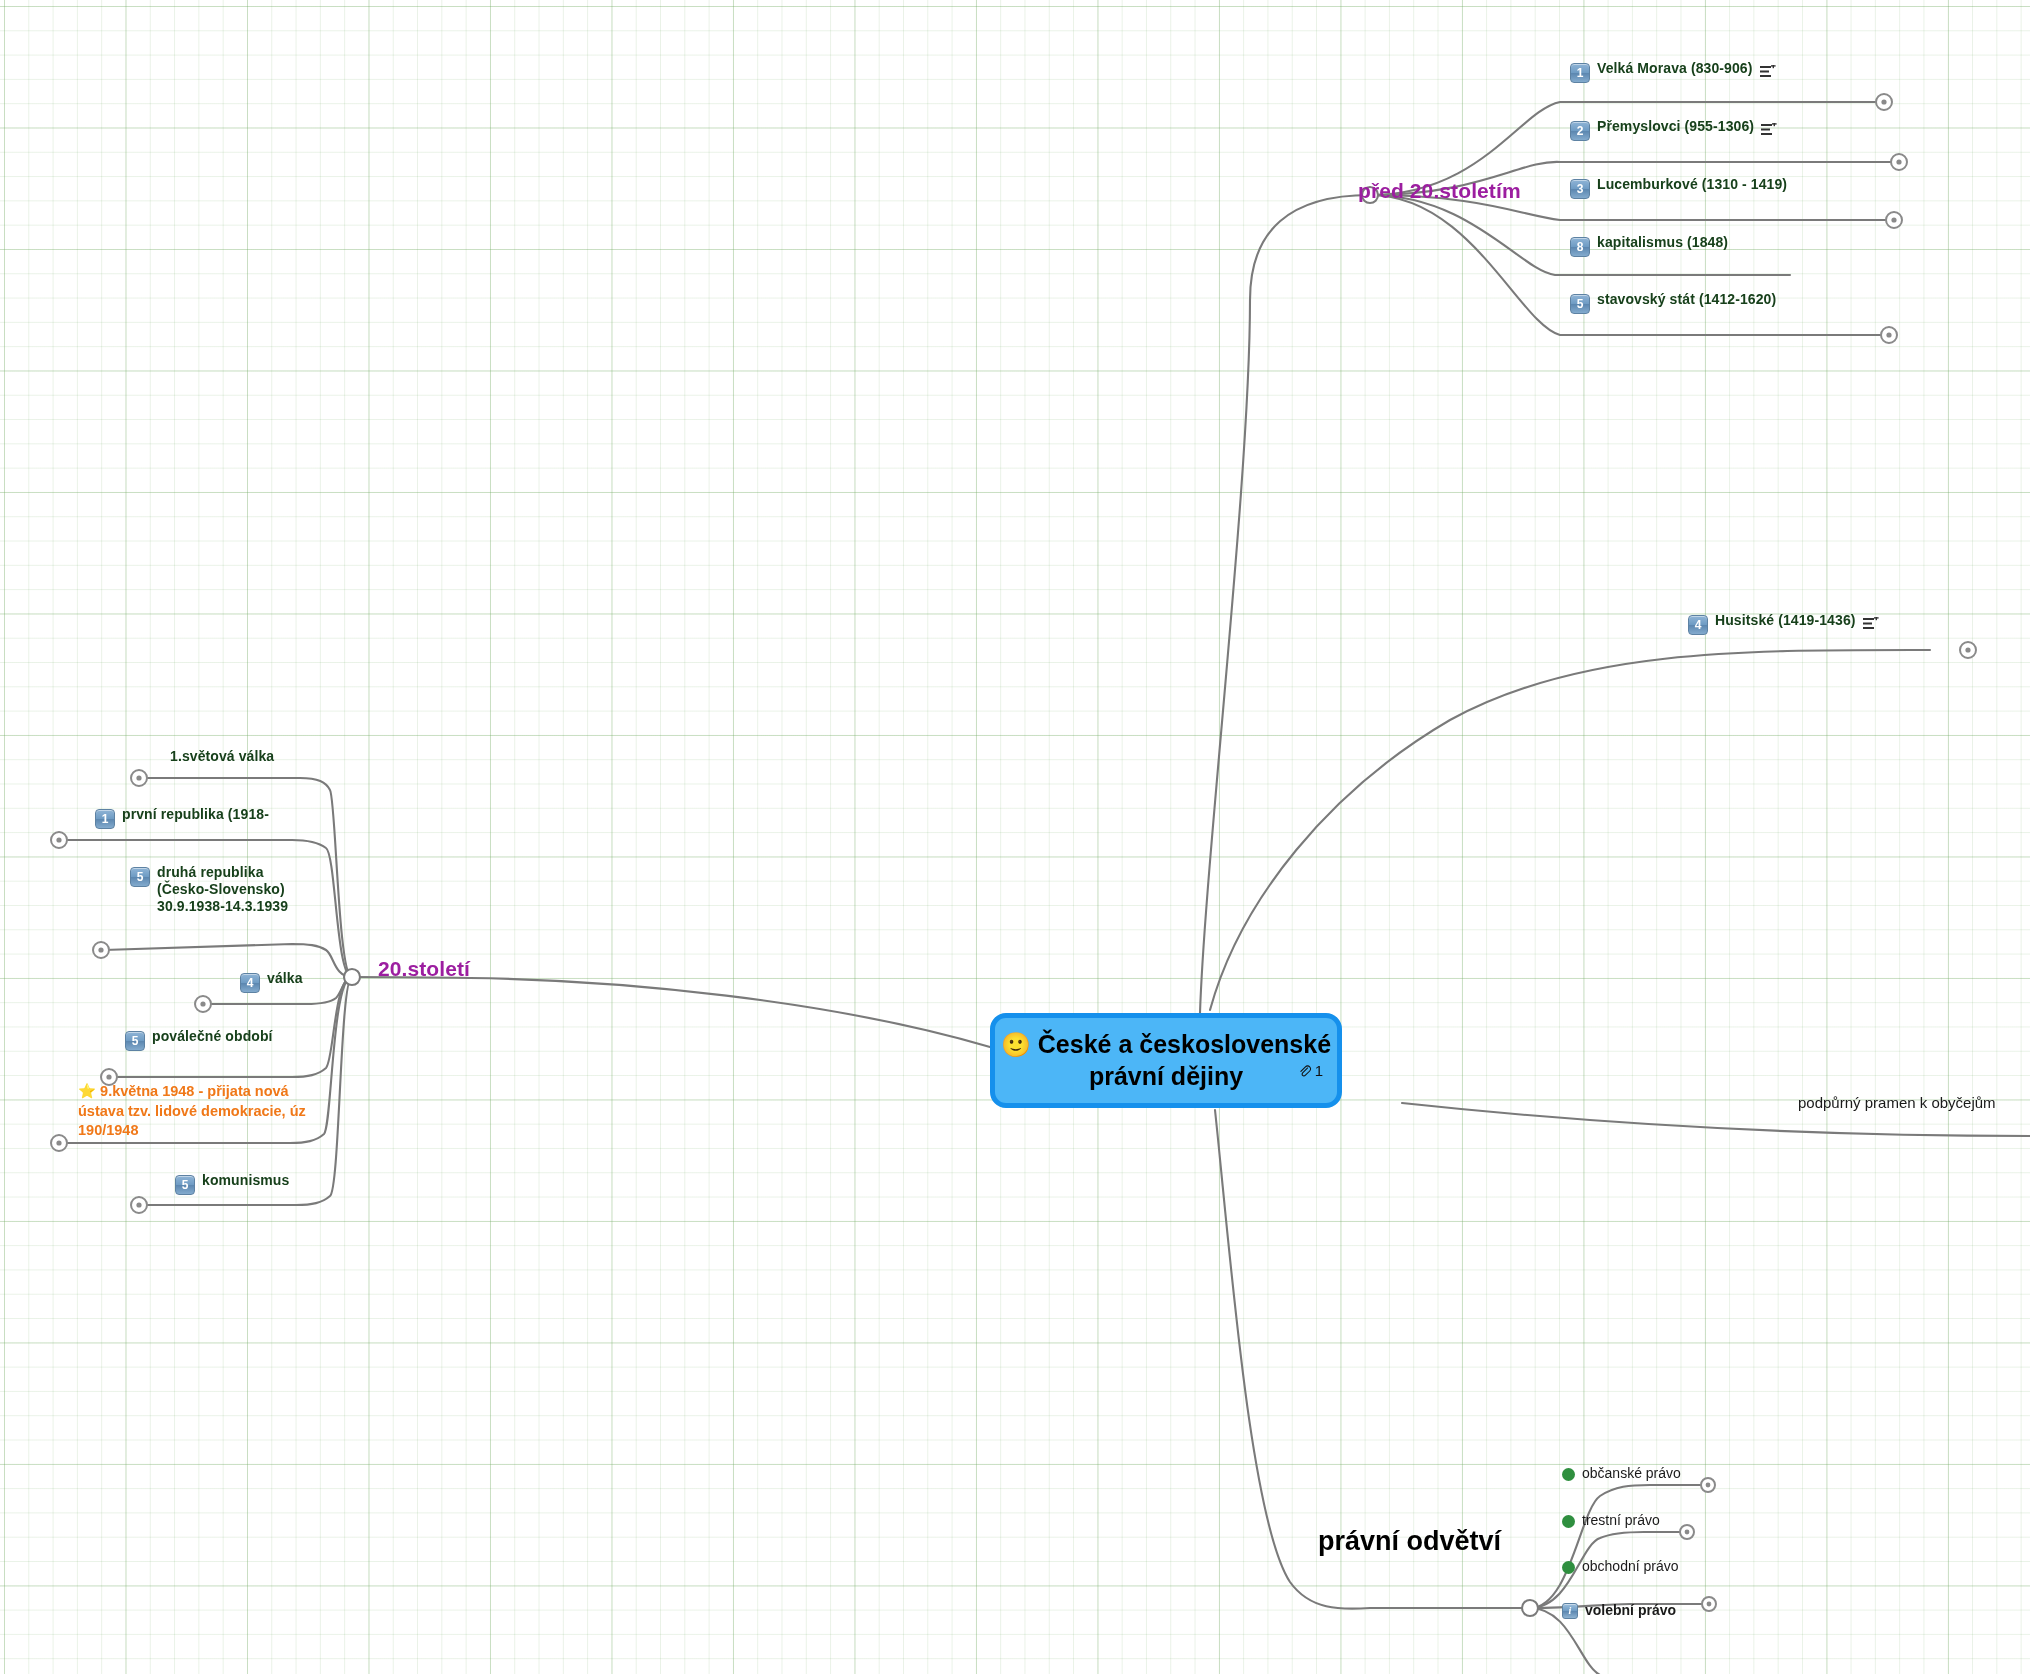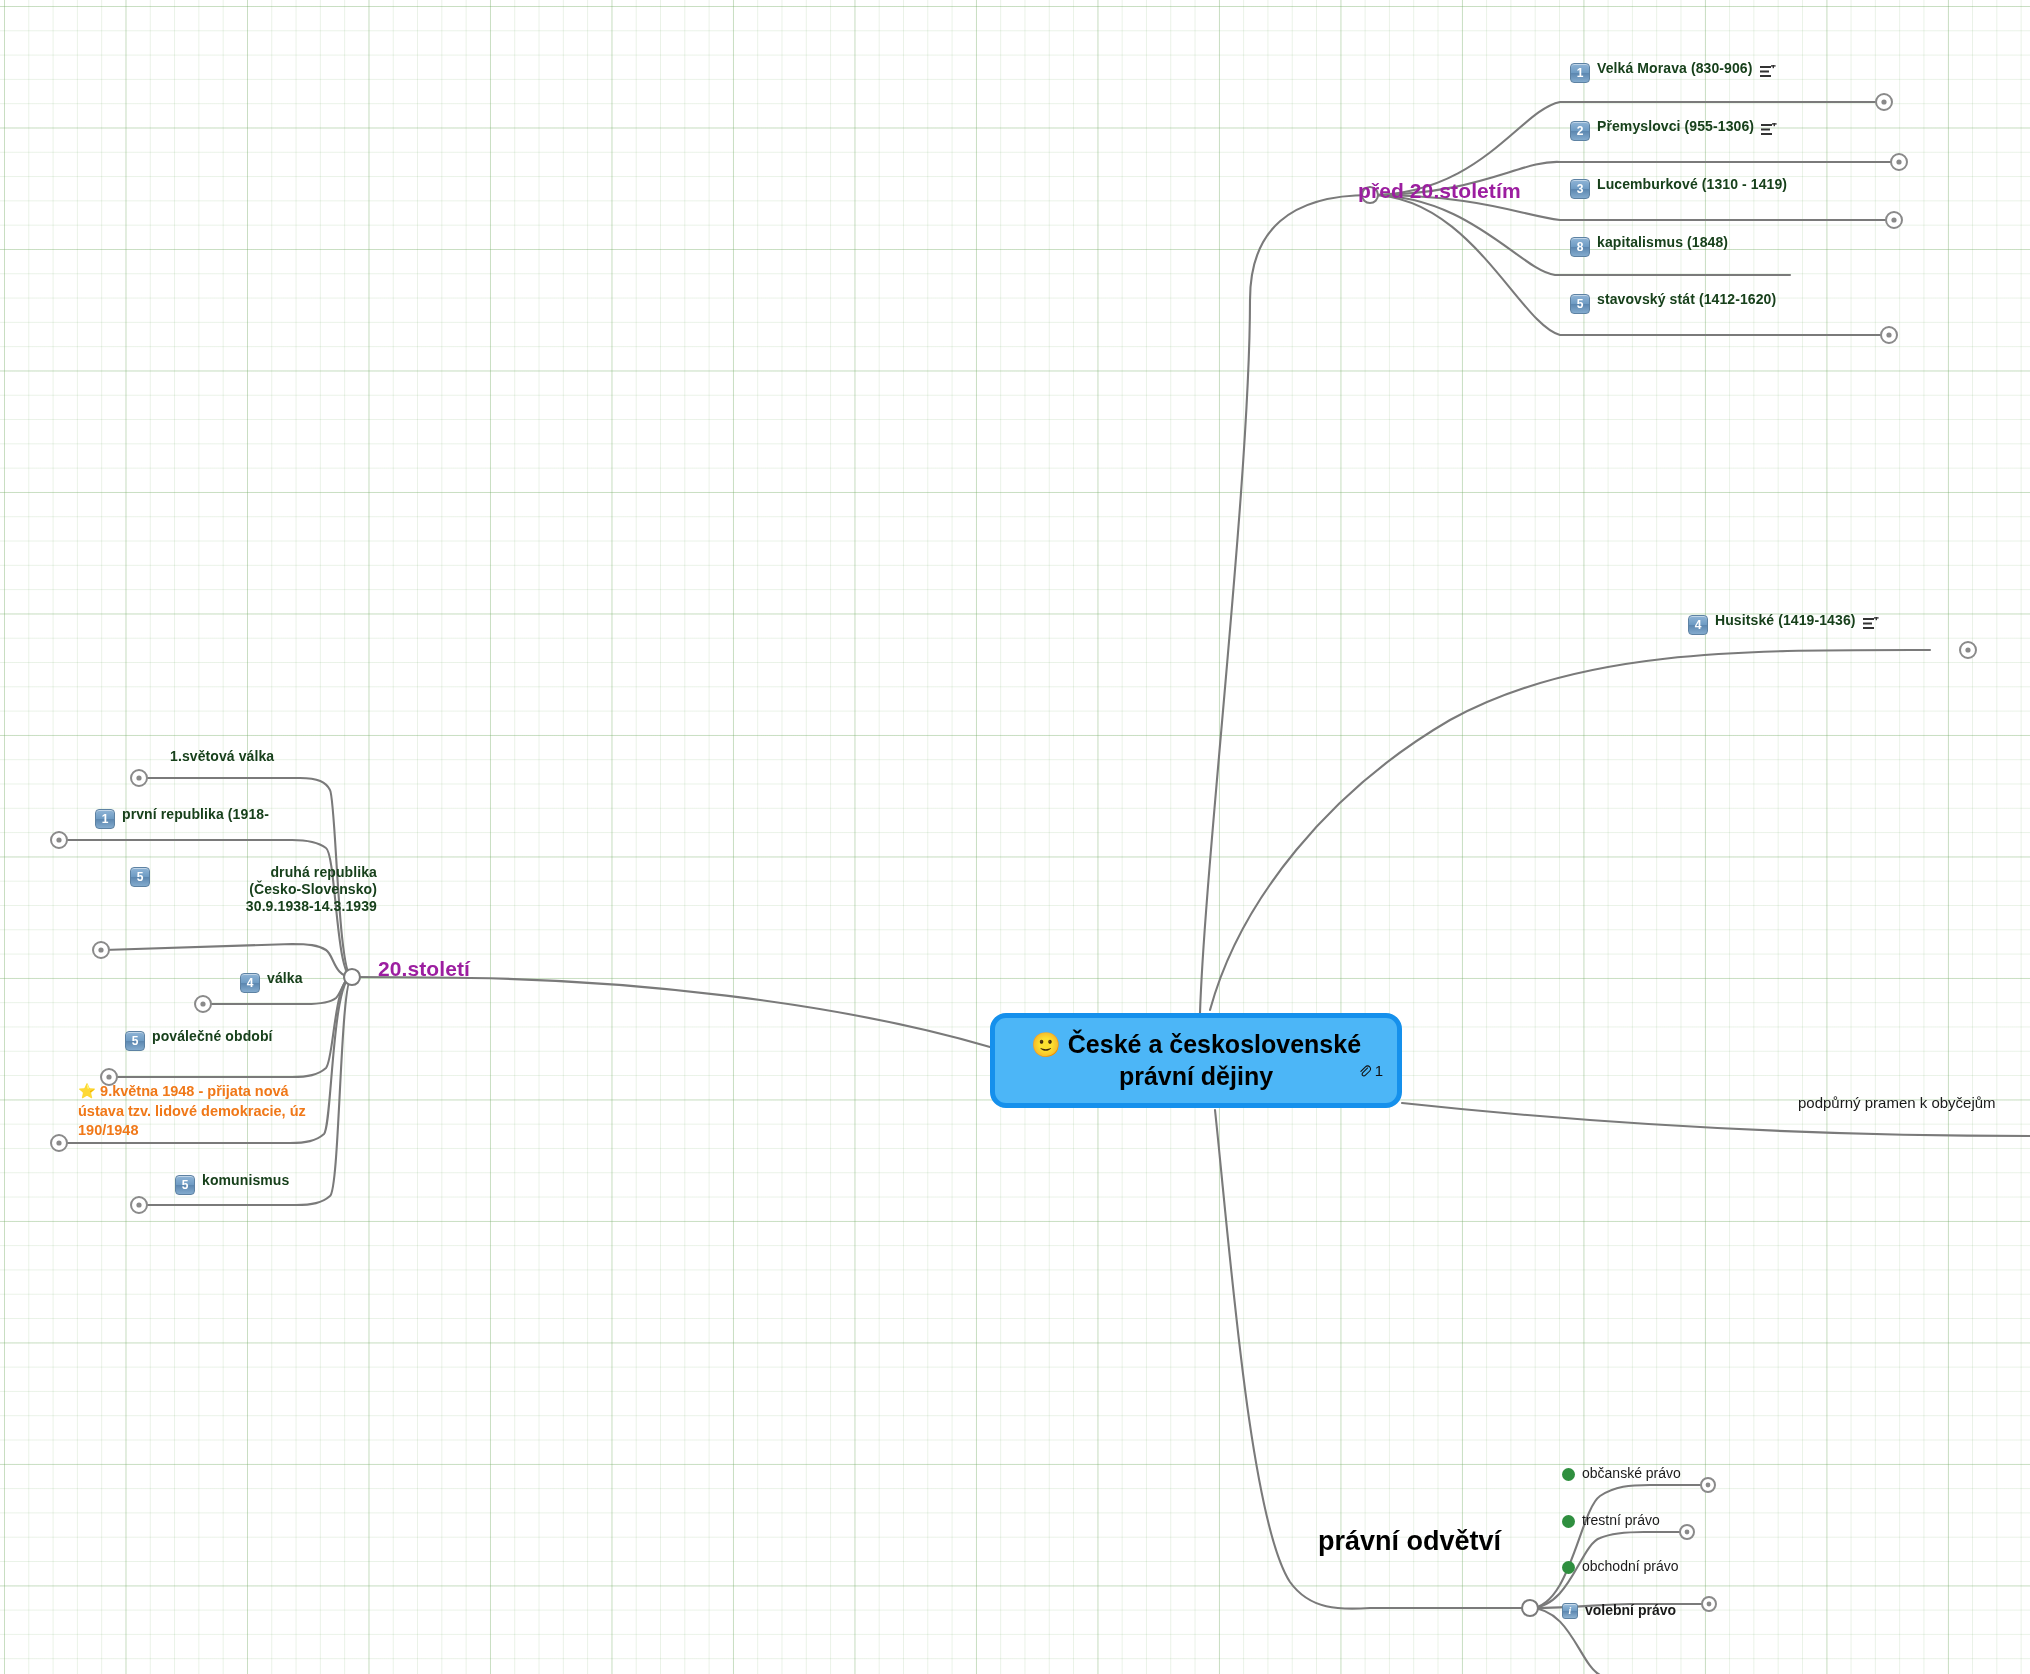--- a/index.html
+++ b/index.html
@@ -99,21 +99,21 @@
   }
   .emoji { font-size: 24px; line-height: 1; margin-top: 1px; }
 
   
   .note-icon { margin-top: 5px; flex: 0 0 auto; }
 
   
   #central {
     position: absolute;
     left: 990px; top: 1013px;
-    width: 412px; height: 95px;
+    width: 352px; height: 95px;
     background: #4cb6f7;
     border: 5px solid #1590ec;
     border-radius: 16px;
     display: flex;
     align-items: center;
     justify-content: center;
     padding: 0 16px;
   }
   #central .ctext {
     color: #000;
@@ -313,21 +313,21 @@
   <div class="node" style="left:95px; top:806px;">
     <div class="row">
       <span class="badge">1</span>
       <span class="lbl-green">první republika (1918-</span>
     </div>
   </div>
 
   <div class="node" style="left:130px; top:864px;">
     <div class="row">
       <span class="badge">5</span>
-      <span class="lbl-green" style="white-space:normal; width:220px;text-align:right;">
+      <span class="lbl-green" style="white-space:normal; width:220px;">
         <span>druhá republika</span><br>
         <span>(Česko-Slovensko)</span><br>
         <span>30.9.1938-14.3.1939</span>
       </span>
     </div>
   </div>
 
   <div class="node" style="left:240px; top:970px;">
     <div class="row">
       <span class="badge">4</span>

